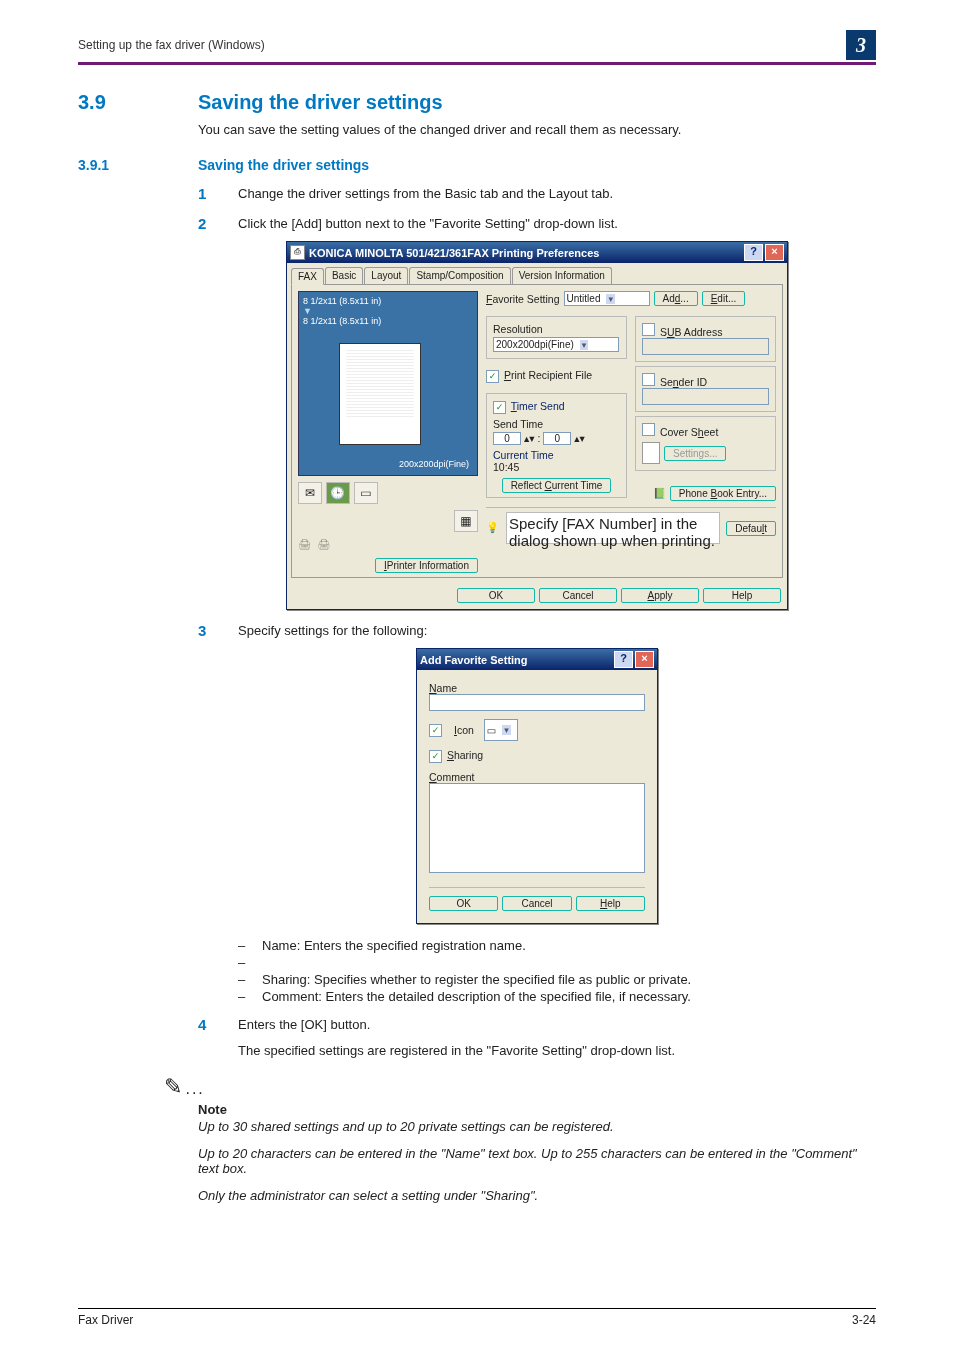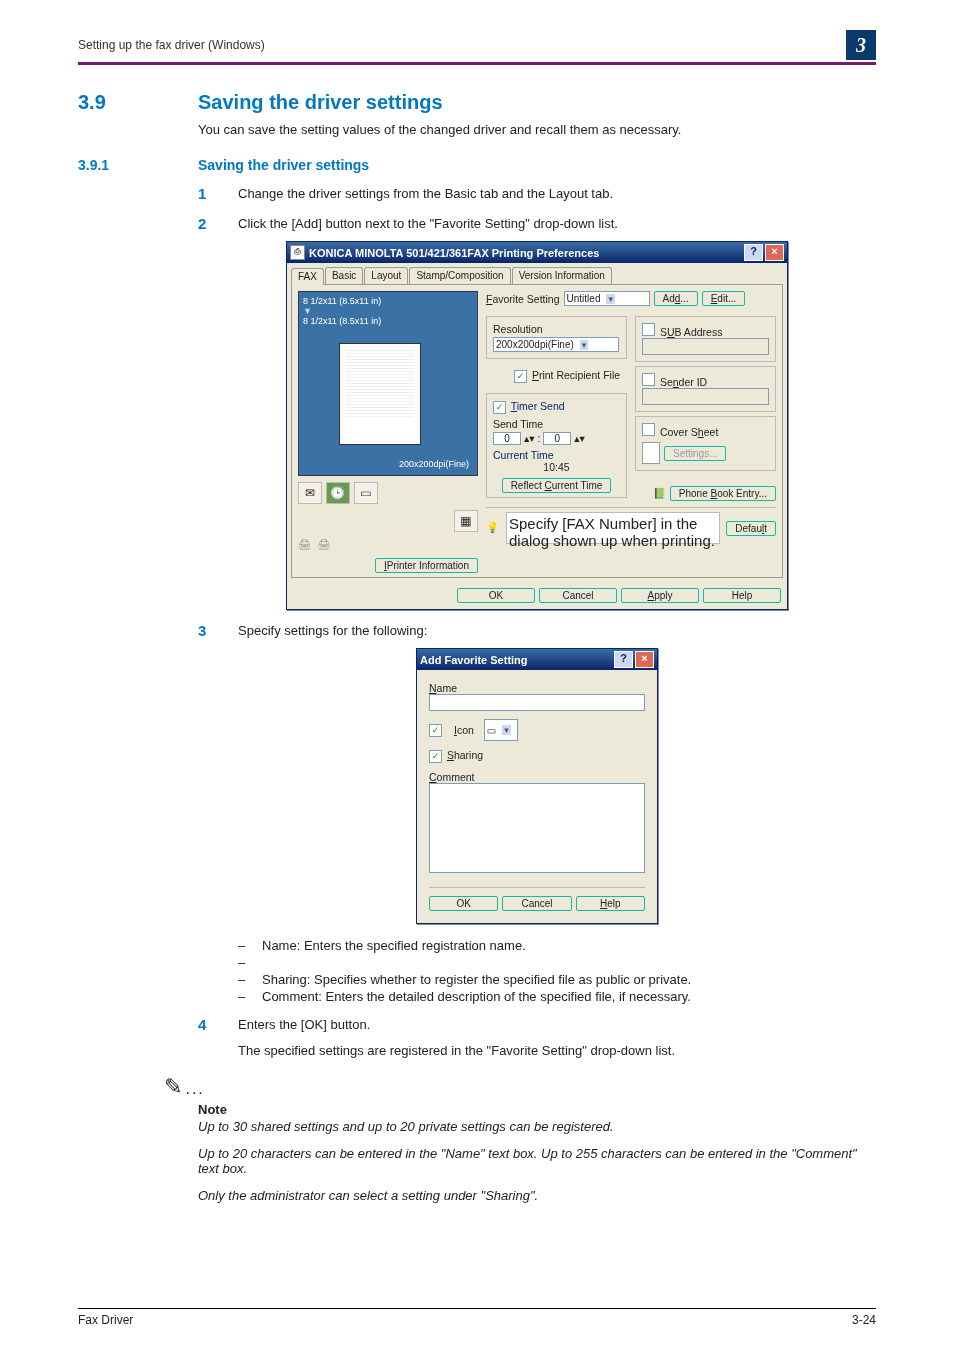--- a/index.html
+++ b/index.html
@@ -476,40 +476,40 @@
             <span class="btn"><span class="u">E</span>dit...</span>
 
           </div>
 
           <div class="twocol">
             <div class="col">
               <div class="groupbox">
                 <div>Resolution</div>
                 <div class="combo" style="width:120px;margin-top:2px;">200x200dpi(Fine)</div>
               </div>
-              <div style="margin-top:10px;margin-left:28px;">
+              <div style="margin-top:10px;">
                 <span class="chk">✓</span>
                 <span><span class="u">P</span>rint Recipient File</span>
                 
               </div>
               <div class="groupbox" style="margin-top:10px;">
                 <div>
                   <span class="chk">✓</span>
                   <span style="color:#0a246a;"><span class="u">T</span>imer Send</span>
                   
                 </div>
                 <div style="margin-top:4px;">Send Time</div>
                 <div style="margin-top:2px;">
                   <span class="spinner">0</span>
                   <span>▴▾</span> :
                   <span class="spinner">0</span>
                   <span>▴▾</span>
                 </div>
                 <div style="color:#0a246a;margin-top:4px;">Current Time</div>
-                <div style="text-align:center;">10:45</div>
+                <div style="">10:45</div>
                 <div style="text-align:center;margin-top:6px;">
                   <span class="btn">Reflect <span class="u">C</span>urrent Time</span>
                   
                 </div>
               </div>
             </div>
 
             <div class="col">
               <div class="groupbox">
                 <div>

